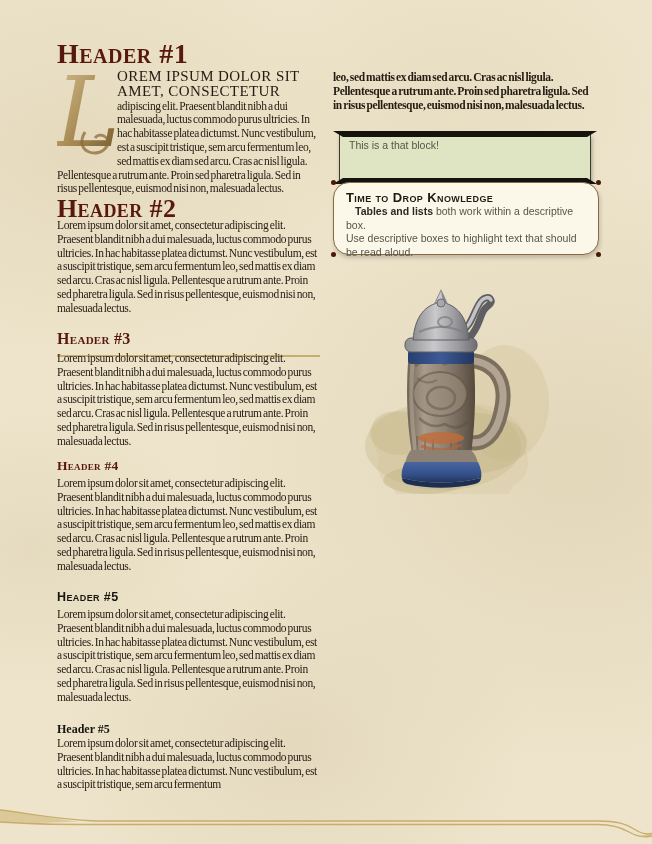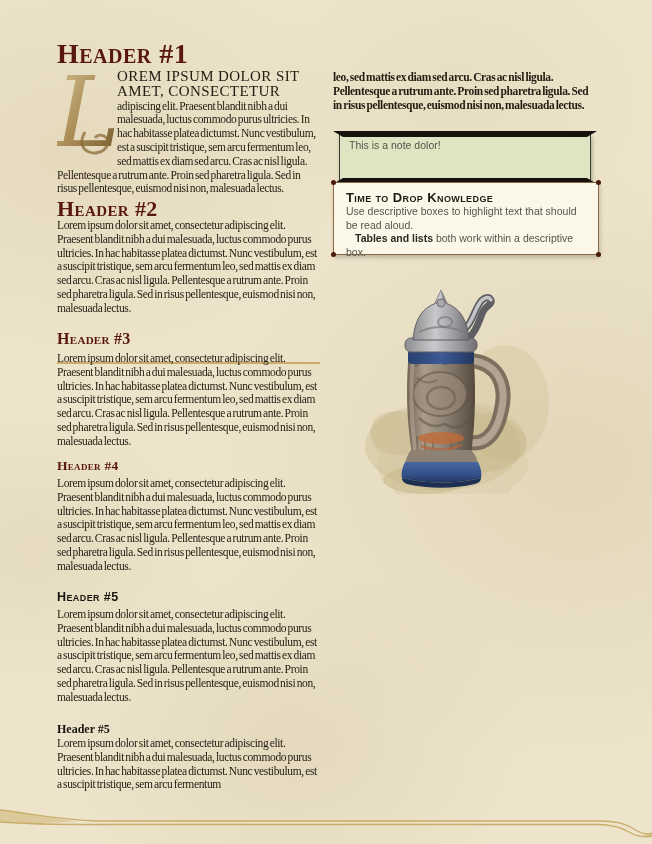--- a/index.html
+++ b/index.html
@@ -18,23 +18,23 @@
   .abs{position:absolute;}
   .colL{left:57px; width:263px;}
   .colR{left:333px; width:264px;}
 
   .body-text{
     font-size:11.5px; line-height:13.8px; letter-spacing:-0.35px; word-spacing:-1.2px;
     color:#241b12; overflow:hidden;
   }
   h1,h2,h3,h4,h5,h6{margin:0; padding:0; font-weight:700; color:#58180D;}
   .h1{font-size:28px; line-height:28px; font-variant:small-caps; letter-spacing:.5px;}
-  .h2{font-size:22px; line-height:22px; font-variant:small-caps; letter-spacing:.4px;}
+  .h2{font-size:26px; line-height:22px; font-variant:small-caps; letter-spacing:.4px;}
   .h3{font-size:16px; line-height:17px; font-variant:small-caps; letter-spacing:.3px;
-      border-bottom:2px solid #C9AD6A; padding-bottom:15px;}
+      border-bottom:2px solid #C9AD6A; padding-bottom:8px;}
   .h4{font-size:13.5px; line-height:14px; font-variant:small-caps; letter-spacing:.3px;}
   .h5{font-family:"Liberation Sans", sans-serif; font-size:12.5px; line-height:13px;
       font-variant:small-caps; letter-spacing:.4px; color:#18150f;}
   .h6{font-size:12px; line-height:13px; color:#18150f;}
 
   .dropcap{
     float:left; width:52px; height:83px; margin:2px 8px 0 0; position:relative;
   }
   .dropcap svg{position:absolute; top:-4px; left:0; overflow:visible;}
   .lead-caps{
@@ -113,33 +113,33 @@
   <h6 class="abs colL h6" style="top:723px;">Header #5</h6>
   <div class="abs colL body-text" style="top:737px; height:58px;">Lorem ipsum dolor sit amet, consectetur adipiscing elit. Praesent blandit nibh a dui malesuada, luctus commodo purus ultricies. In hac habitasse platea dictumst. Nunc vestibulum, est a suscipit tristique, sem arcu fermentum</div>
 
   <div class="abs colR body-text" style="top:71px; height:58px;font-weight:bold;">leo, sed mattis ex diam sed arcu. Cras ac nisl ligula. Pellentesque a rutrum ante. Proin sed pharetra ligula. Sed in risus pellentesque, euismod nisi non, malesuada lectus.</div>
 
   <div class="note colR" style="top:131px; height:53px;">
     <div class="note-bg"></div>
     <div class="note-bar note-bar-top"></div>
     <div class="note-bar note-bar-bottom"></div>
     <div class="note-content">
-      <div class="box-body">This is a note dolor!</div>
+      <div class="box-body">This is a that block!</div>
     </div>
   </div>
 
-  <div class="desc colR" style="top:182px; height:71px;">
+  <div class="desc colR" style="top:182px; height:71px;border-radius:16px;">
     <span class="dot tl"></span>
     <span class="dot tr"></span>
     <span class="dot bl"></span>
     <span class="dot br"></span>
     <div class="desc-content">
       <div class="box-title">Time to Drop Knowledge</div>
+      <div class="box-body indent"><span class="bold-run">Tables and lists</span><span> both work within a descriptive box.</span></div>
       <div class="box-body">Use descriptive boxes to highlight text that should be read aloud.</div>
-      <div class="box-body indent"><span class="bold-run">Tables and lists</span><span> both work within a descriptive box.</span></div>
     </div>
   </div>
 
   <svg class="abs" style="left:355px; top:288px;" width="200" height="206" viewBox="0 0 200 206">
     <defs>
       <linearGradient id="steinBody" x1="0" y1="0" x2="1" y2="0">
         <stop offset="0" stop-color="#6f6356"></stop>
         <stop offset="0.25" stop-color="#a99c8a"></stop>
         <stop offset="0.55" stop-color="#8e8274"></stop>
         <stop offset="0.85" stop-color="#6a5e50"></stop>

